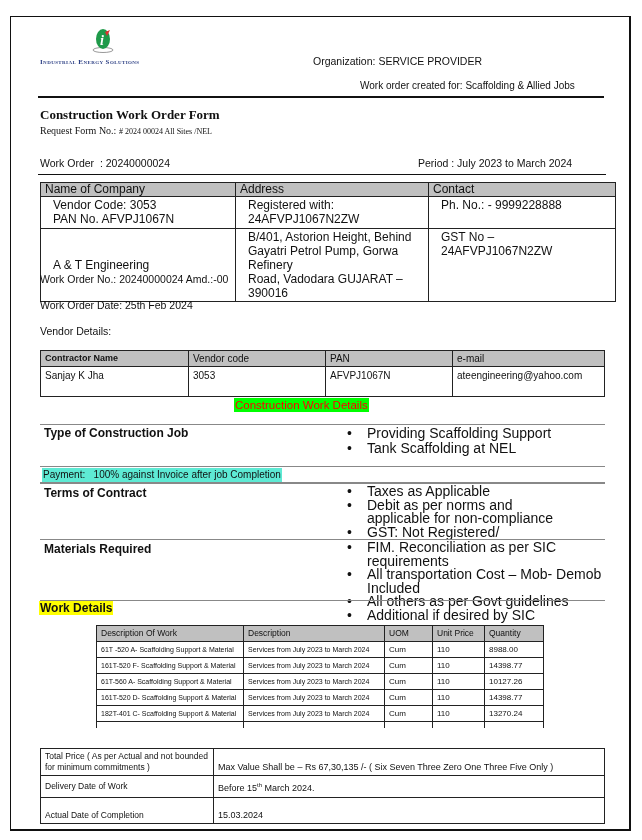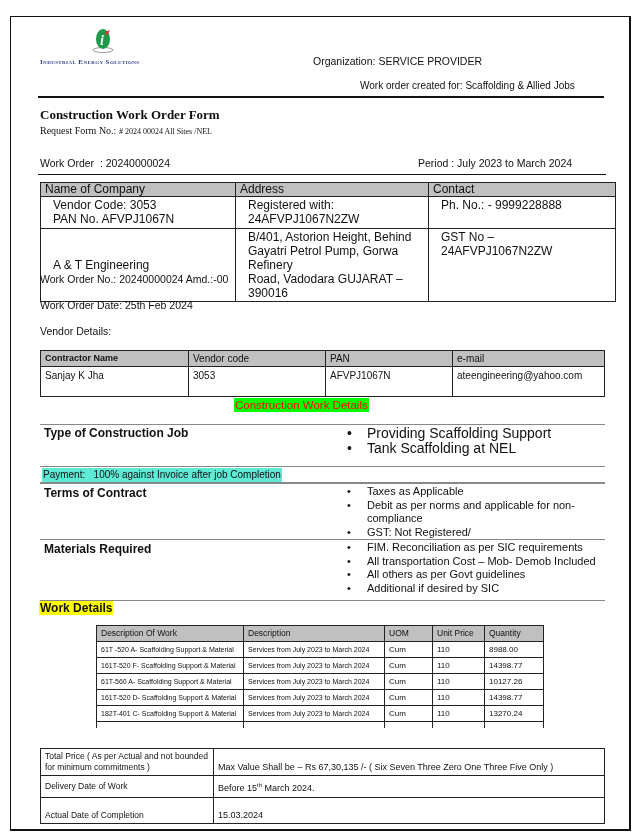--- a/index.html
+++ b/index.html
@@ -43,21 +43,21 @@
   .vendor-table th.bold { font-weight: bold; font-size: 9px; }
   .vendor-table td { height: 30px; padding: 2px 4px; line-height: 13px; }
 
   .cwd-title { left: 234px; top: 398px; background: #00ff00; color: #ff0000; font-size: 11.5px; padding: 0 1px; line-height: 14px; }
 
   .section-line { height: 1px; background: #888; left: 40px; width: 565px; }
   .section-line.thick { height: 2px; background: #888; }
 
   .sec-label { font-size: 12px; font-weight: bold; left: 44px; }
   .bullets { left: 345px; font-size: 14px; }
-  .bullets.small { font-size: 11px; }
+  .bullets.small { font-size: 14px; }
   .bullets li { list-style: none; position: relative; padding-left: 22px; line-height: 15px; }
   .bullets.small li { line-height: 13.5px; }
   .bullets li::before { content: "\2022"; position: absolute; left: 2px; top: 0; }
 
   .payment { left: 42px; top: 468px; background: #5eead4; font-size: 10px; line-height: 14px; padding: 0 1px; }
   .work-details-label { left: 39px; top: 601px; background: #ffff00; font-size: 12px; font-weight: bold; line-height: 14px; padding: 0 1px; }
 
   .items-table { left: 96px; top: 625px; width: 448px; font-size: 7px; }
   .items-table th { font-size: 8.5px; padding: 1px 4px; height: 15px; line-height: 13px; }
   .items-table td { padding: 2px 4px; height: 16px; line-height: 11px; }

